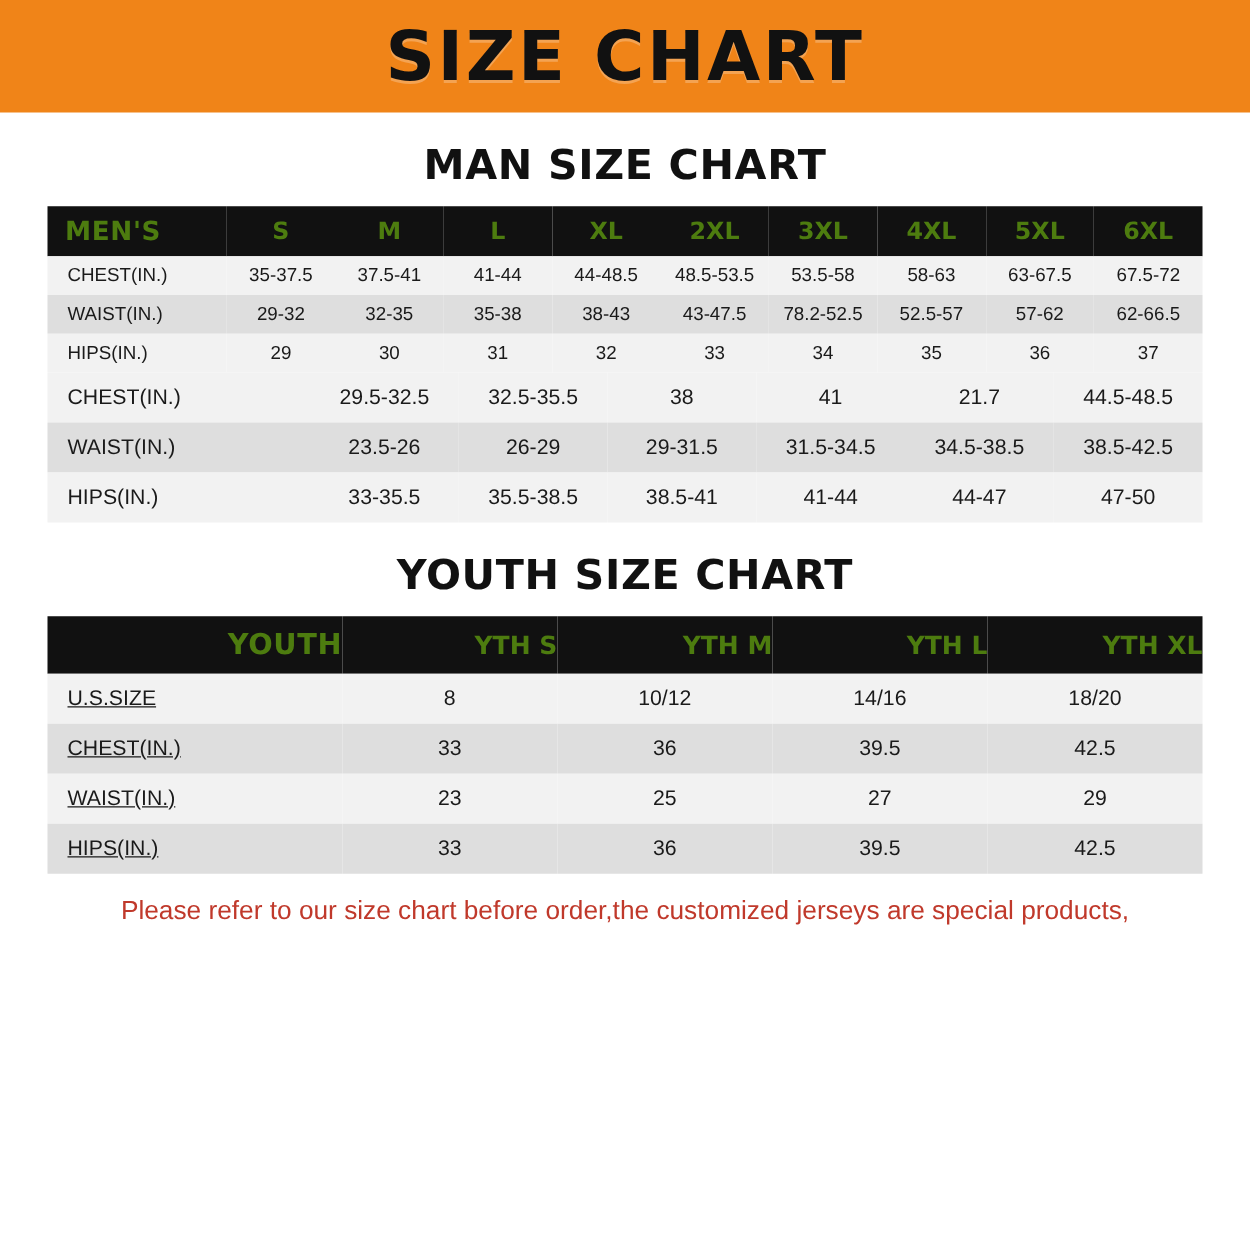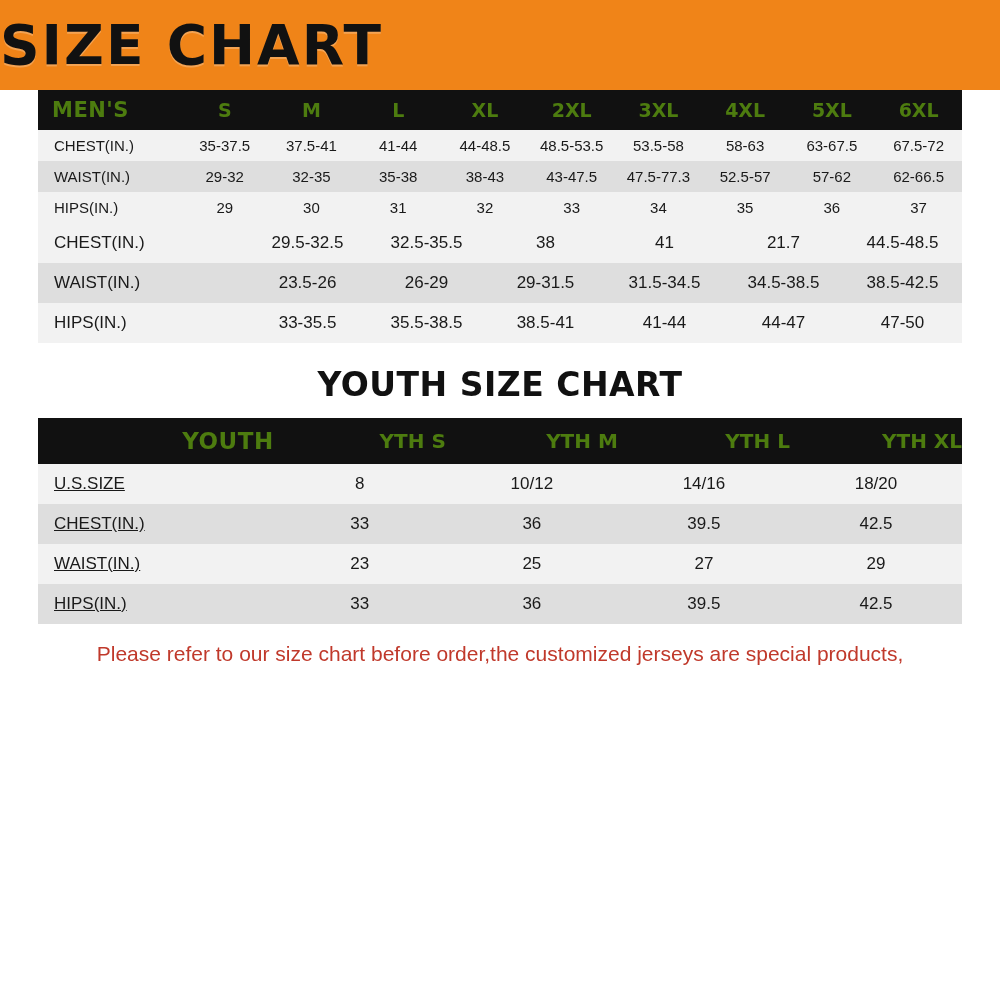--- a/index.html
+++ b/index.html
@@ -19,21 +19,21 @@
     height: 1000px;
     background: #ffffff;
     box-sizing: border-box;
   }
   
   .banner {
     height: 90px;
     background: #f08418;
     display: flex;
     align-items: center;
-    justify-content: flex-start;
+    justify-content: center;
   }
   .banner-title {
     font-family: "DejaVu Sans", sans-serif;
     font-weight: bold;
     font-size: 55px;
     letter-spacing: 2px;
     color: #111111;
     text-shadow: 0 2px 0 rgba(255,255,255,0.25);
   }
   
@@ -124,20 +124,21 @@
 </head>
 <body>
 
 <div class="page">
 
   <div class="banner">
     <div class="banner-title">SIZE CHART</div>
   </div>
 
   <div class="section">
+    <div class="section-title">MAN SIZE CHART</div>
     <table class="tbl-men">
       <tbody>
           <tr class="hdr-row">
             <td class="rowlabel" style="width: 14%;">MEN'S</td>
             <td>S</td>
             <td>M</td>
             <td>L</td>
             <td>XL</td>
             <td>2XL</td>
             <td>3XL</td>
@@ -157,21 +158,21 @@
             <td>63-67.5</td>
             <td>67.5-72</td>
           </tr>
           <tr class="data-row row-dark">
             <td class="rowlabel" style="width: 14%;">WAIST(IN.)</td>
             <td>29-32</td>
             <td>32-35</td>
             <td>35-38</td>
             <td>38-43</td>
             <td>43-47.5</td>
-            <td>47.5-77.3</td>
+            <td>78.2-52.5</td>
             <td>52.5-57</td>
             <td>57-62</td>
             <td>62-66.5</td>
           </tr>
           <tr class="data-row row-light">
             <td class="rowlabel" style="width: 14%;">HIPS(IN.)</td>
             <td>29</td>
             <td>30</td>
             <td>31</td>
             <td>32</td>

